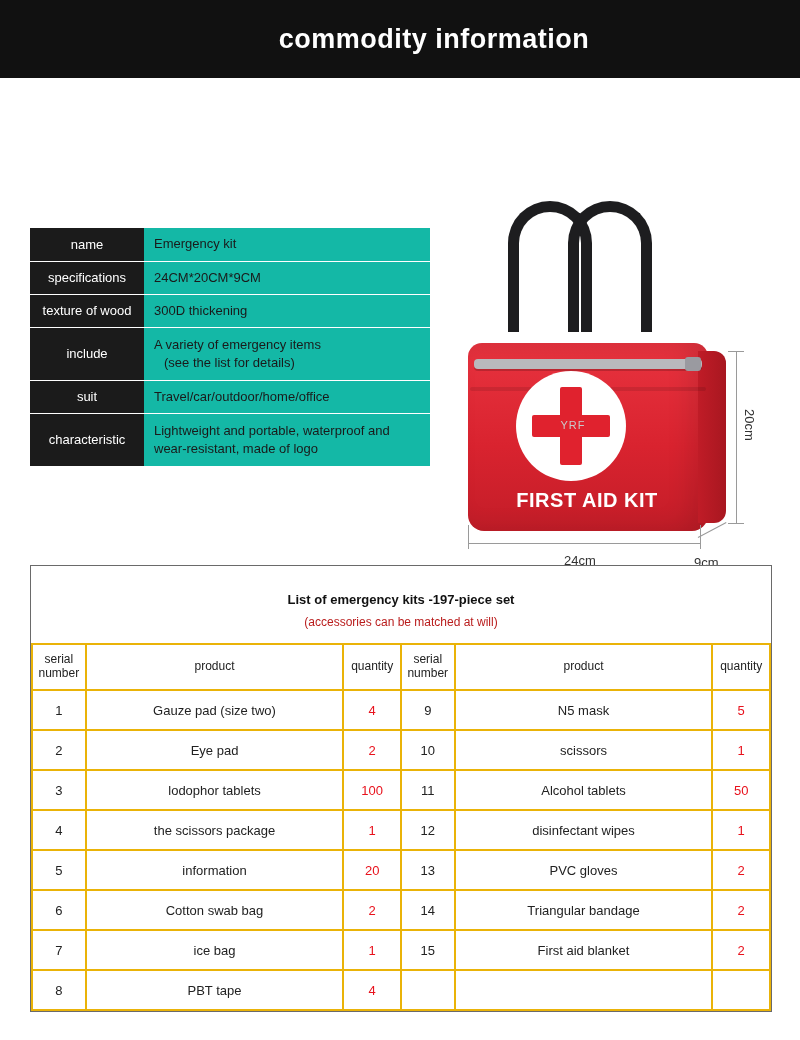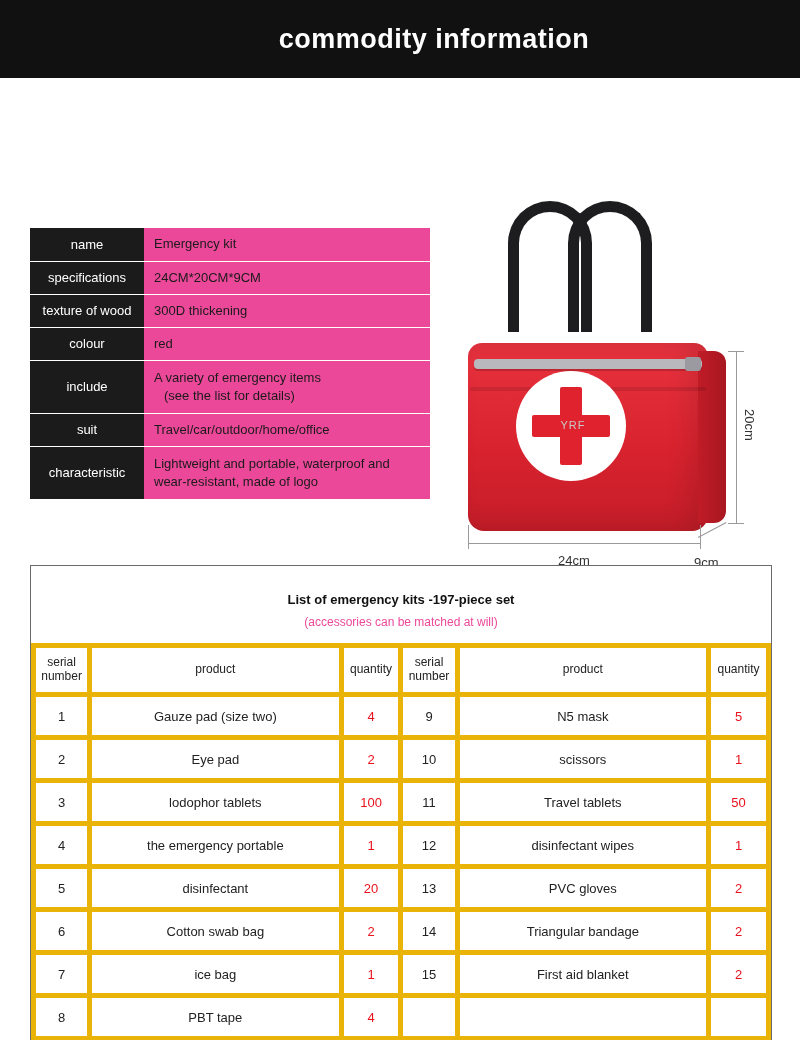--- a/index.html
+++ b/index.html
@@ -56,21 +56,21 @@
     width: 110px;
     background: #1b1b1b;
     color: #ffffff;
     text-align: center;
     vertical-align: middle;
     font-size: 13px;
     border-bottom: 1px solid #ffffff;
     padding: 3px 2px;
   }
   .spec-table td.v {
-    background: #ec4899;
+    background: #14b8a6;
     color: #1a1a1a;
     padding: 4px 10px;
     vertical-align: middle;
     border-bottom: 1px solid #ffffff;
     line-height: 1.35;
   }
   .spec-table tr.tall td.k,
   .spec-table tr.tall td.v {
     height: 44px;
   }
@@ -241,31 +241,31 @@
   .list-title {
     text-align: center;
     font-size: 13px;
     font-weight: bold;
     padding-top: 26px;
     color: #111;
   }
   .list-sub {
     text-align: center;
     font-size: 12px;
-    color: #ec4899;
+    color: #b91c1c;
     padding: 8px 0 14px 0;
   }
   table.items {
     width: 100%;
     border-collapse: collapse;
     font-size: 13px;
   }
   table.items th,
   table.items td {
-    border: 5px solid #eab308;
+    border: 2px solid #eab308;
     text-align: center;
     vertical-align: middle;
     padding: 0;
     height: 38px;
   }
   table.items thead th {
     font-weight: normal;
     font-size: 12px;
     line-height: 1.15;
     height: 44px;
@@ -298,24 +298,20 @@
         <td class="k">name</td>
         <td class="v">Emergency kit</td>
       </tr>
       <tr>
         <td class="k">specifications</td>
         <td class="v">24CM*20CM*9CM</td>
       </tr>
       <tr>
         <td class="k">texture of wood</td>
         <td class="v">300D thickening</td>
-      </tr>
-      <tr>
-        <td class="k">colour</td>
-        <td class="v">red</td>
       </tr>
       <tr class="tall">
         <td class="k">include</td>
         <td class="v">
           <span>A variety of emergency items</span>
           <span class="sub">(see the list for details)</span>
         </td>
       </tr>
       <tr>
         <td class="k">suit</td>
@@ -336,30 +332,31 @@
     <div class="bag-side"></div>
     <div class="bag-zip"></div>
     <div class="bag-zip-pull"></div>
     <div class="bag-seam"></div>
 
     <div class="circle-white"></div>
     <div class="cross-v"></div>
     <div class="cross-h"></div>
     <div class="brand-mark">YRF</div>
 
+    <div class="bag-label">FIRST AID KIT</div>
 
     <div class="dim-line dim-v" style="left:296px; top:178px; height:172px;"></div>
     <div class="tick" style="left:288px; top:178px; width:16px; height:1px; background:#9a9a9a;"></div>
     <div class="tick" style="left:288px; top:350px; width:16px; height:1px; background:#9a9a9a;"></div>
     <div class="dim-text vertical" style="left:302px; top:236px;">20cm</div>
 
     <div class="dim-line dim-h" style="left:28px; top:370px; width:232px;"></div>
     <div class="tick" style="left:28px; top:352px; width:1px; height:24px;"></div>
     <div class="tick" style="left:260px; top:352px; width:1px; height:24px;"></div>
-    <div class="dim-text" style="left:118px; top:380px;">24cm</div>
+    <div class="dim-text" style="left:124px; top:380px;">24cm</div>
 
     <div class="dim-line dim-h" style="left:258px; top:364px; width:32px; transform:rotate(-28deg); transform-origin:left center;"></div>
     <div class="dim-text" style="left:254px; top:382px;">9cm</div>
   </div>
 </div>
 
 <div class="list-wrap">
   <div class="list-title">List of emergency kits -197-piece set</div>
   <div class="list-sub">(accessories can be matched at will)</div>
 
@@ -395,34 +392,34 @@
         <td class="qty">2</td>
         <td>10</td>
         <td>scissors</td>
         <td class="qty">1</td>
       </tr>
       <tr>
         <td>3</td>
         <td>lodophor tablets</td>
         <td class="qty">100</td>
         <td>11</td>
-        <td>Travel tablets</td>
+        <td>Alcohol tablets</td>
         <td class="qty">50</td>
       </tr>
       <tr>
         <td>4</td>
-        <td>the emergency portable</td>
+        <td>the scissors package</td>
         <td class="qty">1</td>
         <td>12</td>
         <td>disinfectant wipes</td>
         <td class="qty">1</td>
       </tr>
       <tr>
         <td>5</td>
-        <td>disinfectant</td>
+        <td>information</td>
         <td class="qty">20</td>
         <td>13</td>
         <td>PVC gloves</td>
         <td class="qty">2</td>
       </tr>
       <tr>
         <td>6</td>
         <td>Cotton swab bag</td>
         <td class="qty">2</td>
         <td>14</td>

